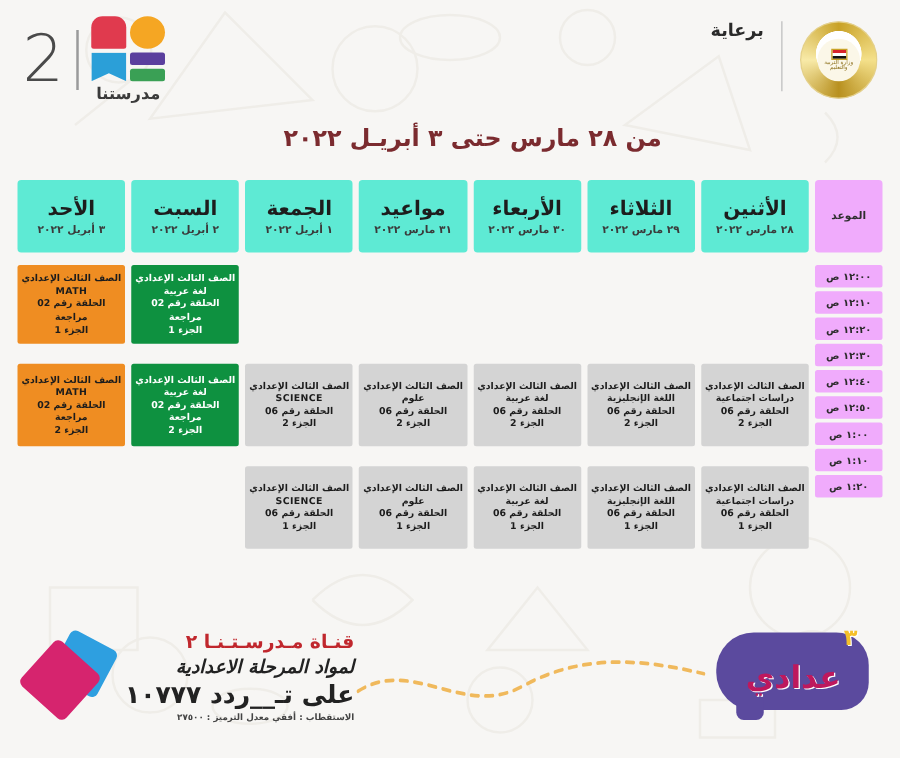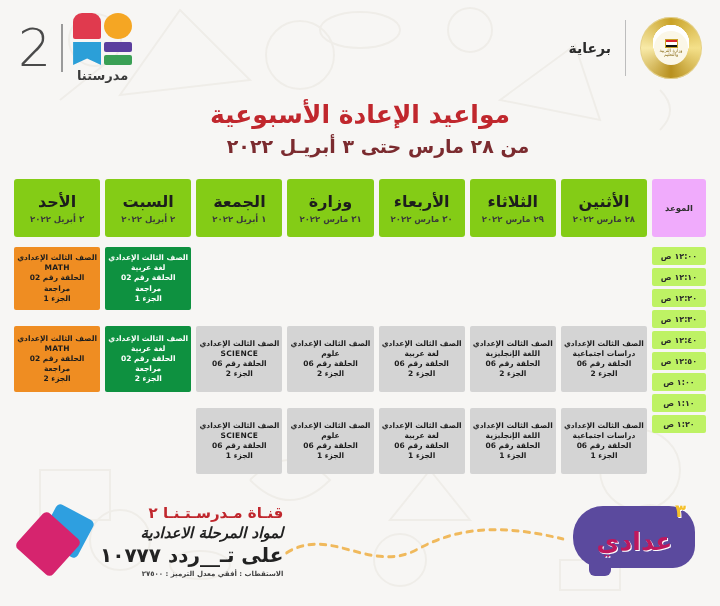--- a/index.html
+++ b/index.html
@@ -19,21 +19,21 @@
   }
   .bg-doodles svg{width:100%;height:100%;display:block;}
 
   
   .topbar{
     position:relative;z-index:2;
     height:96px;display:flex;align-items:center;
     justify-content:space-between;
     padding:0 18px;box-sizing:border-box;
   }
-  .sponsor{display:flex;align-items:center;gap:0;}
+  .sponsor{display:flex;align-items:flex-start;gap:0;}
   .emblem{
     width:62px;height:62px;border-radius:50%;
     background:
       radial-gradient(circle at 50% 42%, #ffffff 0 38%, rgba(255,255,255,0) 39%),
       conic-gradient(from 0deg,#c9a227,#f4e08a,#b8901f,#f8eaa8,#c9a227);
     display:flex;align-items:center;justify-content:center;
     box-shadow:0 0 0 1px #e4d08a inset;
     flex:none;
   }
   .emblem .eagle{
@@ -83,32 +83,32 @@
     position:relative;z-index:2;
     margin:22px 14px 0 14px;
   }
   .head-row{display:flex;gap:5px;direction:rtl;}
   .h-time{
     flex:0 0 54px;background:#f0abfc;border-radius:3px;
     display:flex;align-items:center;justify-content:center;
     font-size:8.5px;font-weight:bold;color:#2e2e2e;height:58px;
   }
   .h-day{
-    flex:1 1 0;background:#84cc16;border-radius:3px;height:58px;
+    flex:1 1 0;background:#5eead4;border-radius:3px;height:58px;
     display:flex;flex-direction:column;align-items:center;justify-content:center;
     gap:3px;
   }
   .h-day .d-name{font-size:16px;font-weight:bold;color:#1d1d1d;}
   .h-day .d-date{font-size:8.5px;font-weight:bold;color:#3a3a3a;}
 
   .body-wrap{display:flex;gap:5px;direction:rtl;margin-top:10px;align-items:flex-start;}
 
   .times-col{flex:0 0 54px;display:flex;flex-direction:column;gap:3px;}
   .t-cell{
-    background:#bef264;border-radius:2px;height:18px;
+    background:#f0abfc;border-radius:2px;height:18px;
     display:flex;align-items:center;justify-content:center;
     font-size:8px;font-weight:bold;color:#2b2b2b;
   }
 
   .days-area{flex:1 1 auto;display:flex;gap:5px;}
   .day-col{flex:1 1 0;display:flex;flex-direction:column;gap:16px;}
 
   .slot{border-radius:2px;box-sizing:border-box;overflow:hidden;
     display:flex;flex-direction:column;align-items:center;justify-content:center;
     text-align:center;padding:3px 2px;line-height:1.35;}
@@ -223,21 +223,20 @@
         </div>
         <div class="mark-name">مدرستنا</div>
       </div>
       <div class="channel-sep"></div>
       <div class="channel-num">2</div>
     </div>
 
   </div>
 
   <div class="titles">
-    <div class="title-main">مواعيد الإعادة الأسبوعية</div>
     <div class="title-sub">من ٢٨ مارس حتى ٣ أبريـل ٢٠٢٢</div>
   </div>
 
   <div class="sched">
 
     <div class="head-row">
       <div class="h-time">الموعد</div>
 
       <div class="h-day">
         <div class="d-name">الأثنين</div>
@@ -245,21 +244,21 @@
       </div>
       <div class="h-day">
         <div class="d-name">الثلاثاء</div>
         <div class="d-date">٢٩ مارس ٢٠٢٢</div>
       </div>
       <div class="h-day">
         <div class="d-name">الأربعاء</div>
         <div class="d-date">٣٠ مارس ٢٠٢٢</div>
       </div>
       <div class="h-day">
-        <div class="d-name">وزارة</div>
+        <div class="d-name">مواعيد</div>
         <div class="d-date">٣١ مارس ٢٠٢٢</div>
       </div>
       <div class="h-day">
         <div class="d-name">الجمعة</div>
         <div class="d-date">١ أبريل ٢٠٢٢</div>
       </div>
       <div class="h-day">
         <div class="d-name">السبت</div>
         <div class="d-date">٢ أبريل ٢٠٢٢</div>
       </div>

